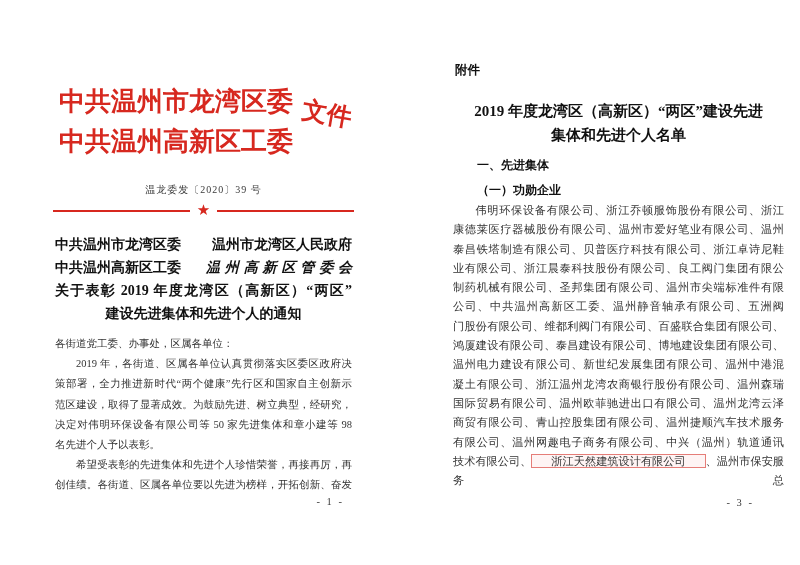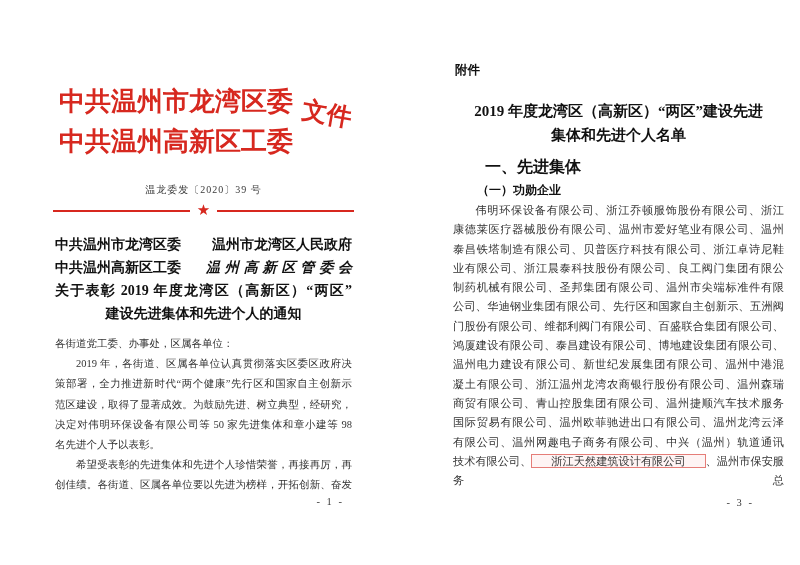--- a/index.html
+++ b/index.html
@@ -63,21 +63,21 @@
     text-align:right; padding-right:30px; box-sizing:border-box;
     font-size:10.5px; letter-spacing:2px; color:#3a3a3a; }
 
   
   .attach { position:absolute; left:2px; top:62px; font-weight:700;
     font-size:12.5px; color:#111; }
   .rtitle { position:absolute; left:0; top:99px; width:100%;
     text-align:center; font-weight:700; font-size:15px; line-height:24px;
     color:#111; }
   .sec1 { position:absolute; left:0; top:157px; width:100%;
-    font-weight:700; font-size:16px; color:#111; text-indent:2em; }
+    font-weight:700; font-size:12px; color:#111; text-indent:2em; }
   .sec2 { position:absolute; left:0; top:182px; width:100%;
     font-weight:700; font-size:12px; color:#111; text-indent:2em; }
 
   .hl-box {
     border:1px solid #e57d78; background:rgba(252,224,224,0.35);
     padding:0 19px;
   }
 </style>
 </head>
 <body>
@@ -138,27 +138,27 @@
 
     <div class="sec1">一、先进集体</div>
     <div class="sec2">（一）功勋企业</div>
 
     <div class="body-right">
       <div class="bl ind jlast">伟明环保设备有限公司、浙江乔顿服饰股份有限公司、浙江</div>
       <div class="bl jlast">康德莱医疗器械股份有限公司、温州市爱好笔业有限公司、温州</div>
       <div class="bl jlast">泰昌铁塔制造有限公司、贝普医疗科技有限公司、浙江卓诗尼鞋</div>
       <div class="bl jlast">业有限公司、浙江晨泰科技股份有限公司、良工阀门集团有限公</div>
       <div class="bl jlast">制药机械有限公司、圣邦集团有限公司、温州市尖端标准件有限</div>
-      <div class="bl jlast">公司、华迪钢业集团有限公司、先行区和国家自主创新示、五洲阀</div>
+      <div class="bl jlast">公司、中共温州高新区工委、温州静音轴承有限公司、五洲阀</div>
       <div class="bl jlast">门股份有限公司、维都利阀门有限公司、百盛联合集团有限公司、</div>
       <div class="bl jlast">鸿厦建设有限公司、泰昌建设有限公司、博地建设集团有限公司、</div>
       <div class="bl jlast">温州电力建设有限公司、新世纪发展集团有限公司、温州中港混</div>
       <div class="bl jlast">凝土有限公司、浙江温州龙湾农商银行股份有限公司、温州森瑞</div>
+      <div class="bl jlast">国际贸易有限公司、温州欧菲驰进出口有限公司、温州龙湾云泽</div>
       <div class="bl jlast">商贸有限公司、青山控股集团有限公司、温州捷顺汽车技术服务</div>
-      <div class="bl jlast">国际贸易有限公司、温州欧菲驰进出口有限公司、温州龙湾云泽</div>
       <div class="bl jlast">有限公司、温州网趣电子商务有限公司、中兴（温州）轨道通讯</div>
       <div class="bl jlast">
         <span>技术有限公司、</span><span class="hl-box">浙江天然建筑设计有限公司</span><span>、温州市保安服务总</span>
       </div>
     </div>
 
     <div class="pagenum-right">- 3 -</div>
   </div>
 
 </div>

